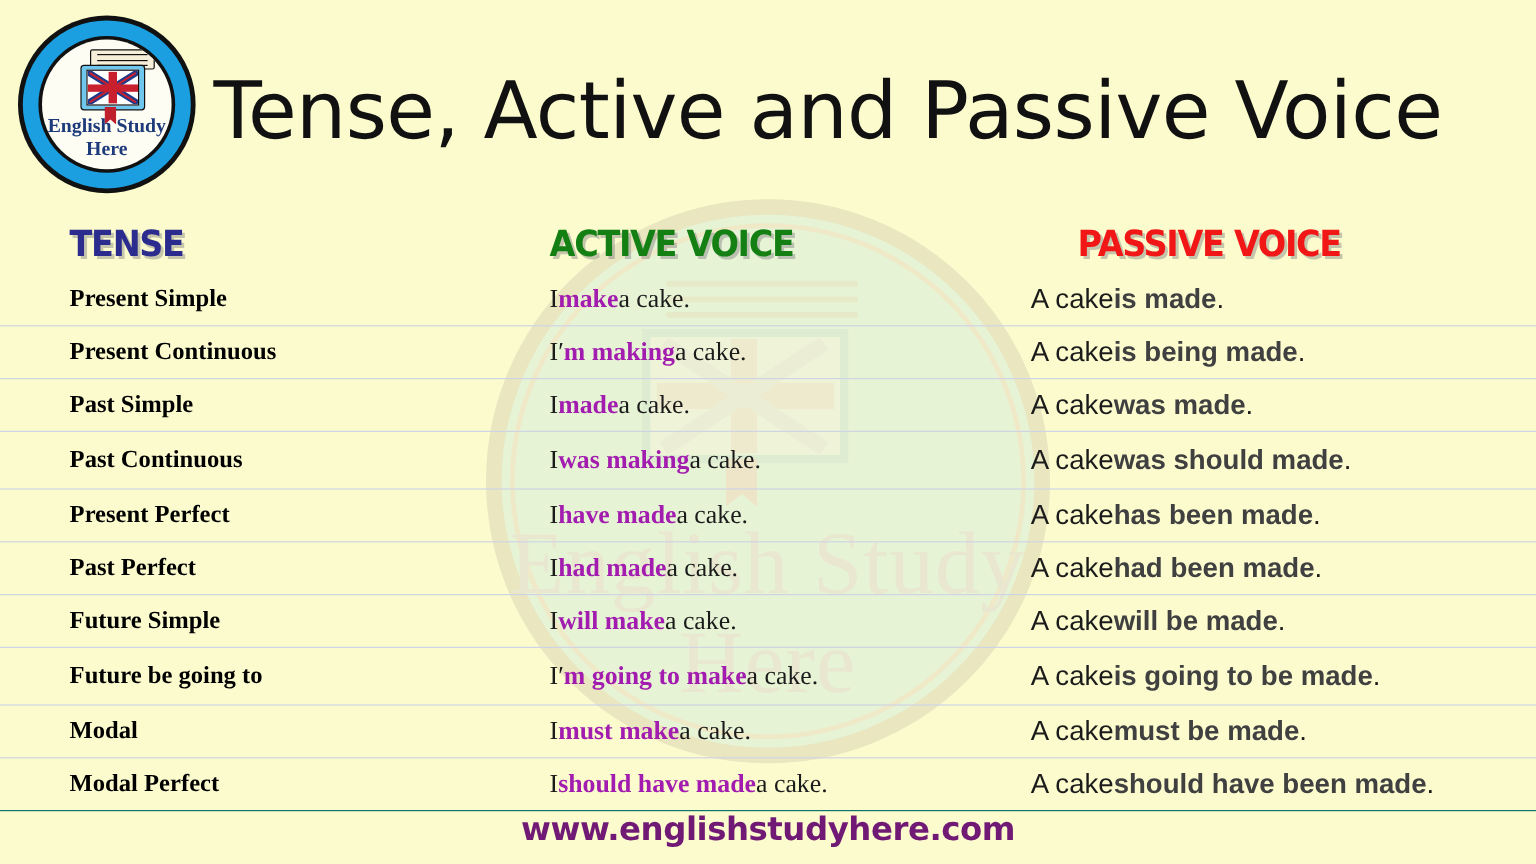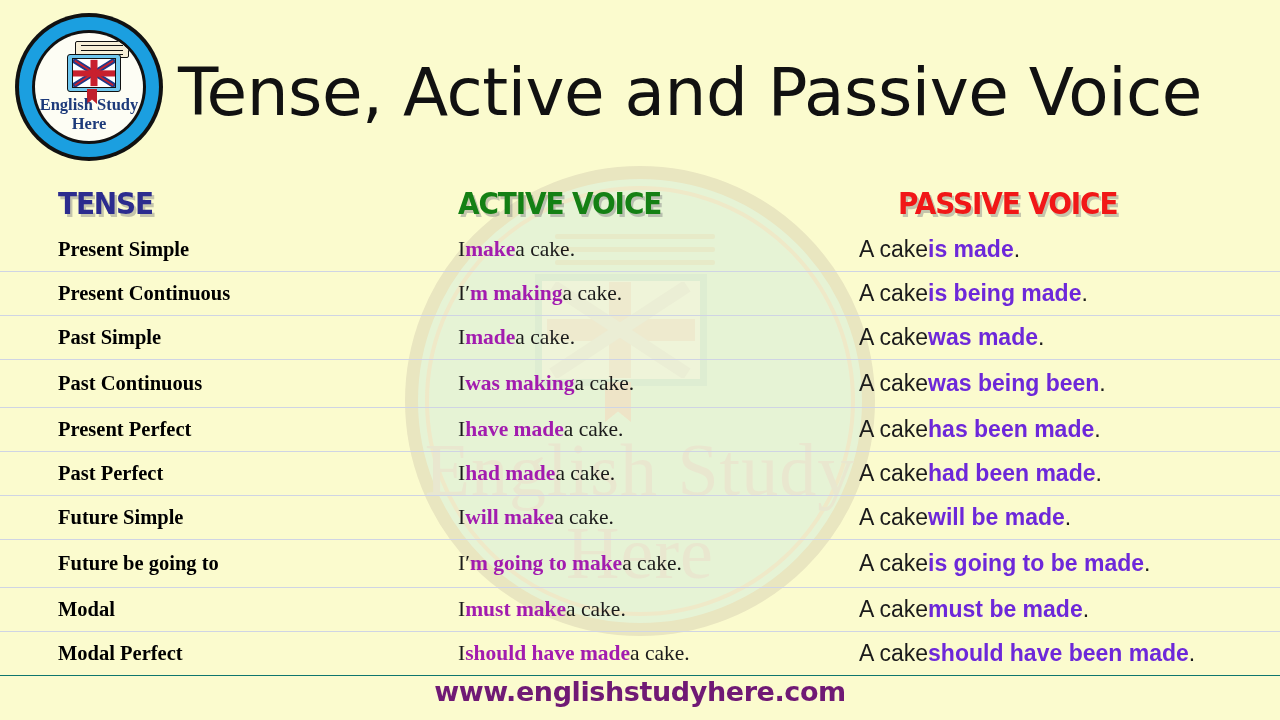--- a/index.html
+++ b/index.html
@@ -274,21 +274,21 @@
     font-size: 21.5px;
     color: #1b1b1b;
   }
   .c-active b { color: #a21caf; font-weight: 700; }
   .c-passive {
     left: 859px;
     font-family: Liberation Sans, sans-serif;
     font-size: 23px;
     color: #1b1b1b;
   }
-  .c-passive b { color: #6d28d9; font-weight: 700; }
+  .c-passive b { color: #404040; font-weight: 700; }
 
   
   .footer {
     position: absolute;
     left: 0;
     top: 676px;
     width: 1280px;
     text-align: center;
     font-family: "DejaVu Sans", sans-serif;
     font-weight: 700;
@@ -401,21 +401,21 @@
       </div>
       <div class="row tall">
         <div class="cell c-tense">Past Continuous</div>
         <div class="cell c-active">
           <span>I </span>
           <b>was making</b>
           <span> a cake.</span>
         </div>
         <div class="cell c-passive">
           <span>A cake </span>
-          <b>was being been</b>
+          <b>was should made</b>
           <span>.</span>
         </div>
       </div>
       <div class="row">
         <div class="cell c-tense">Present Perfect</div>
         <div class="cell c-active">
           <span>I </span>
           <b>have made</b>
           <span> a cake.</span>
         </div>

